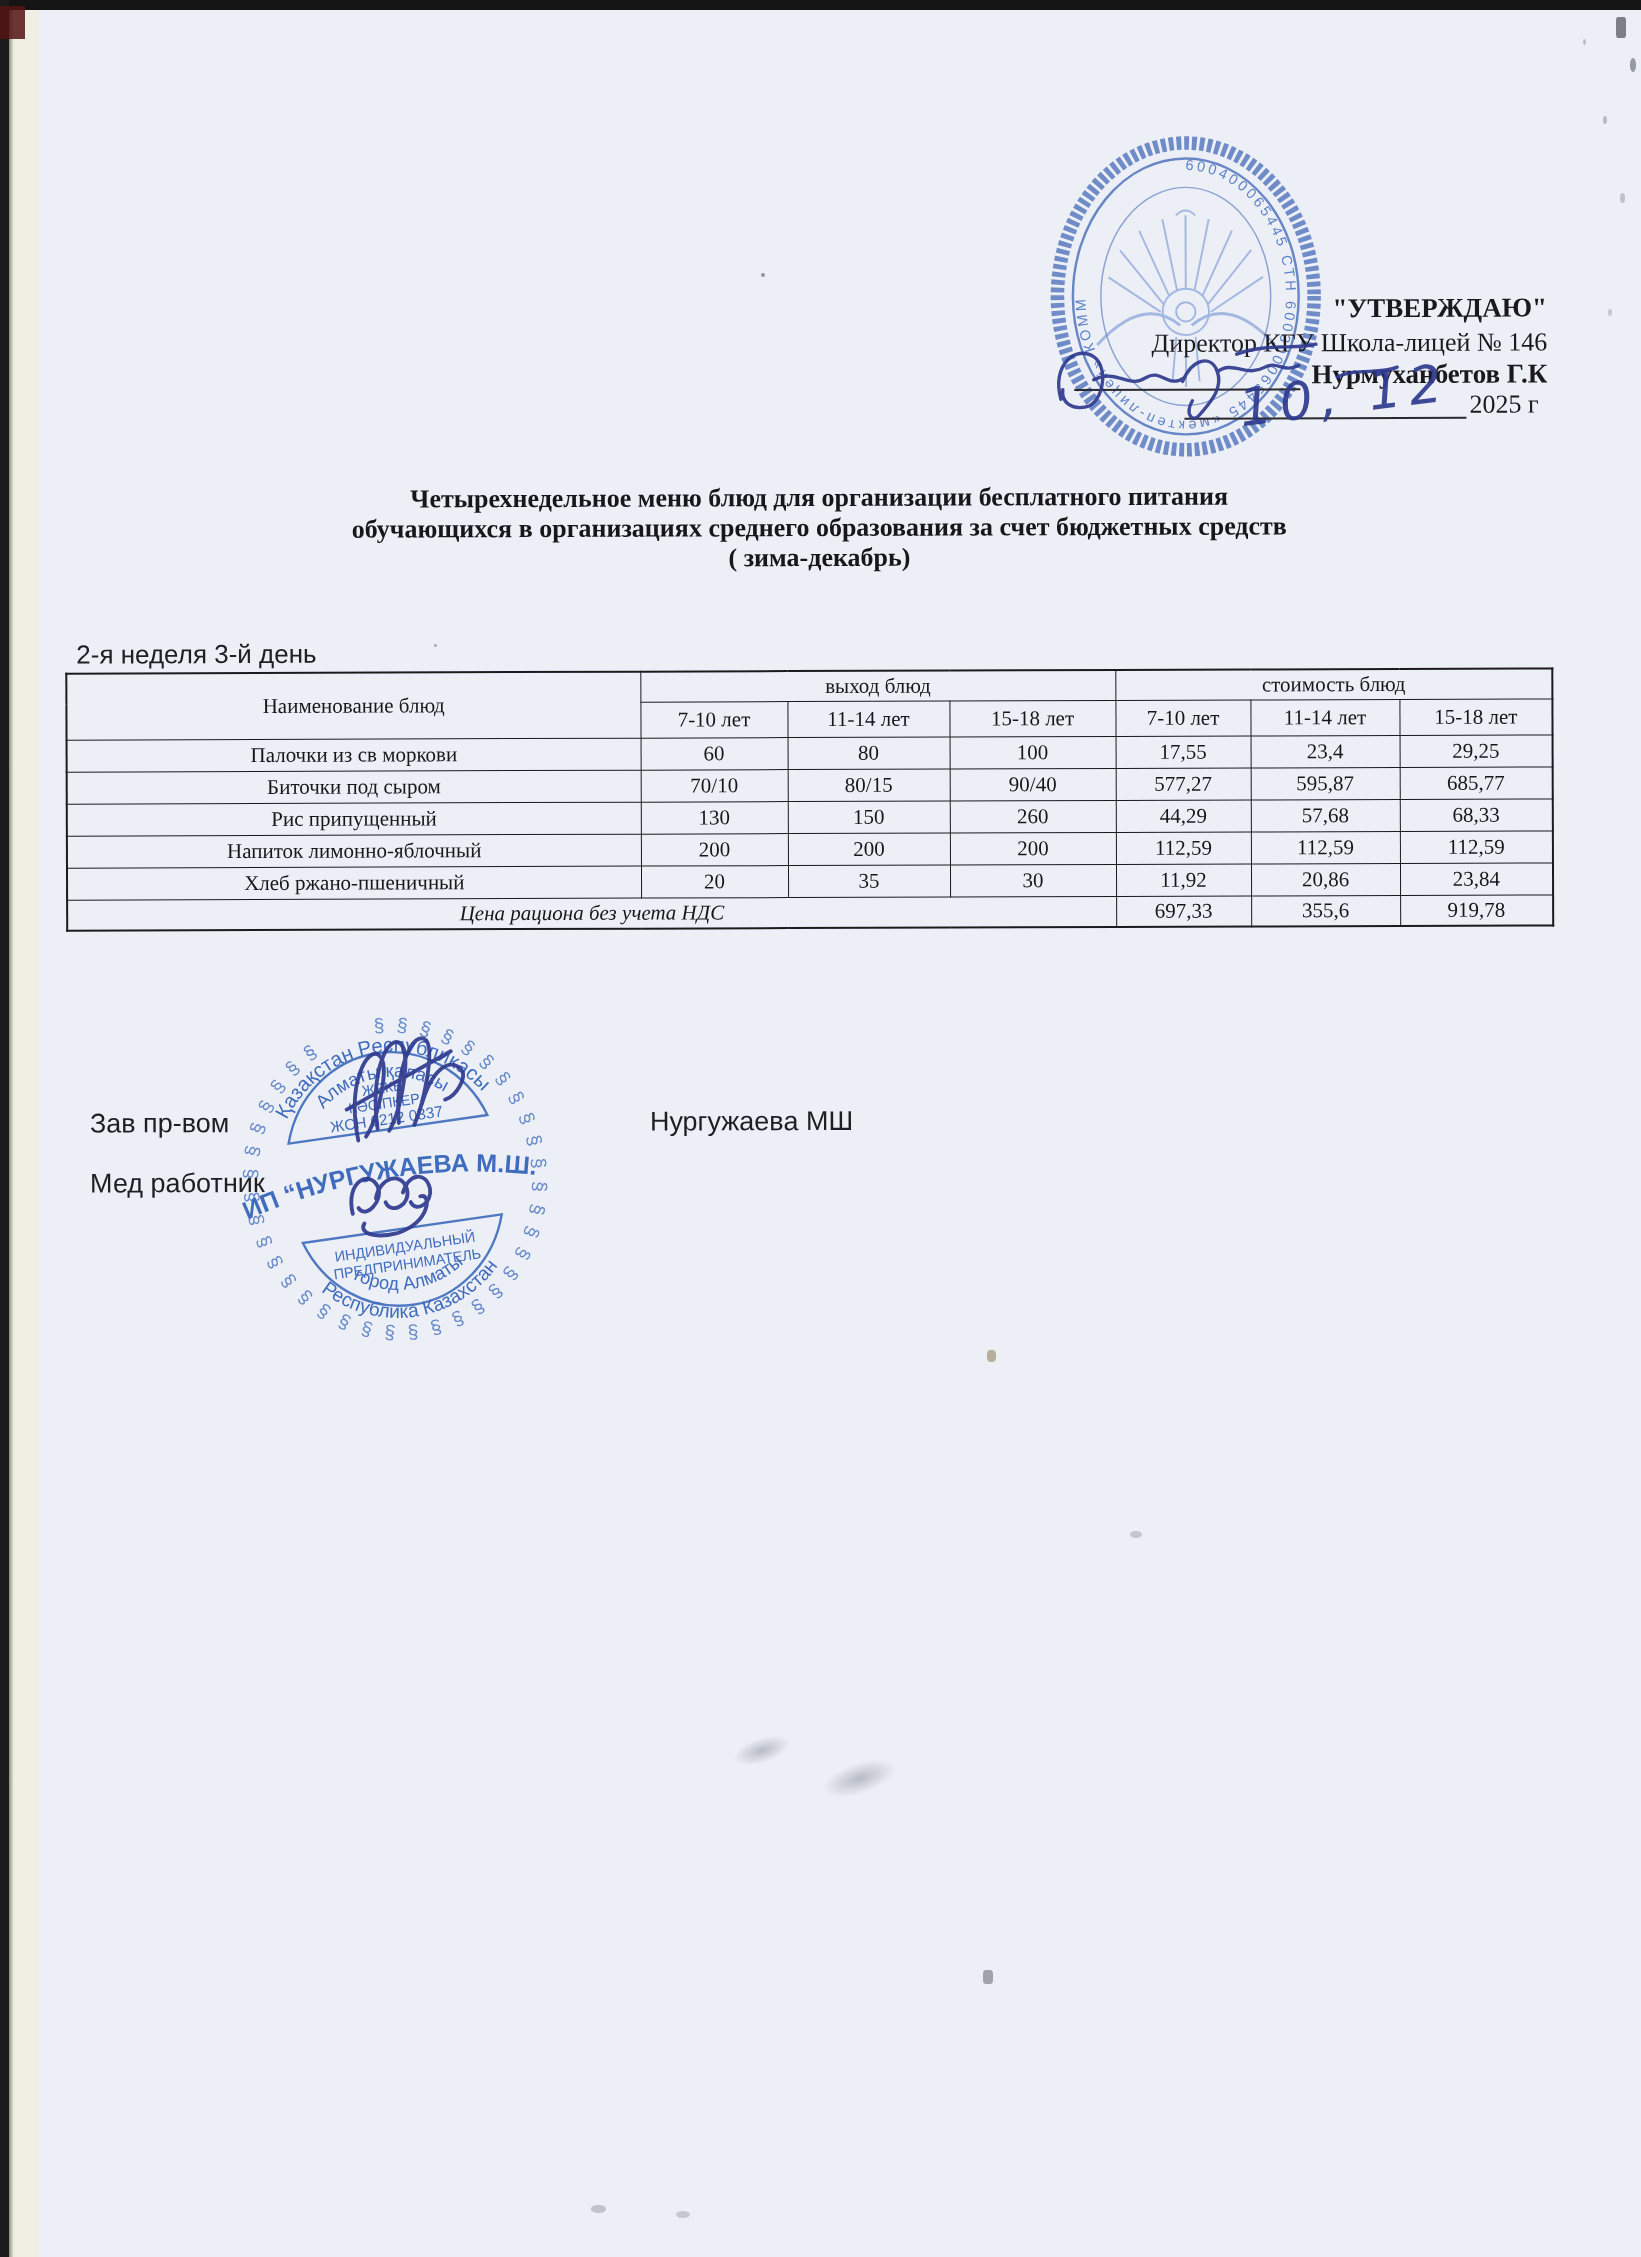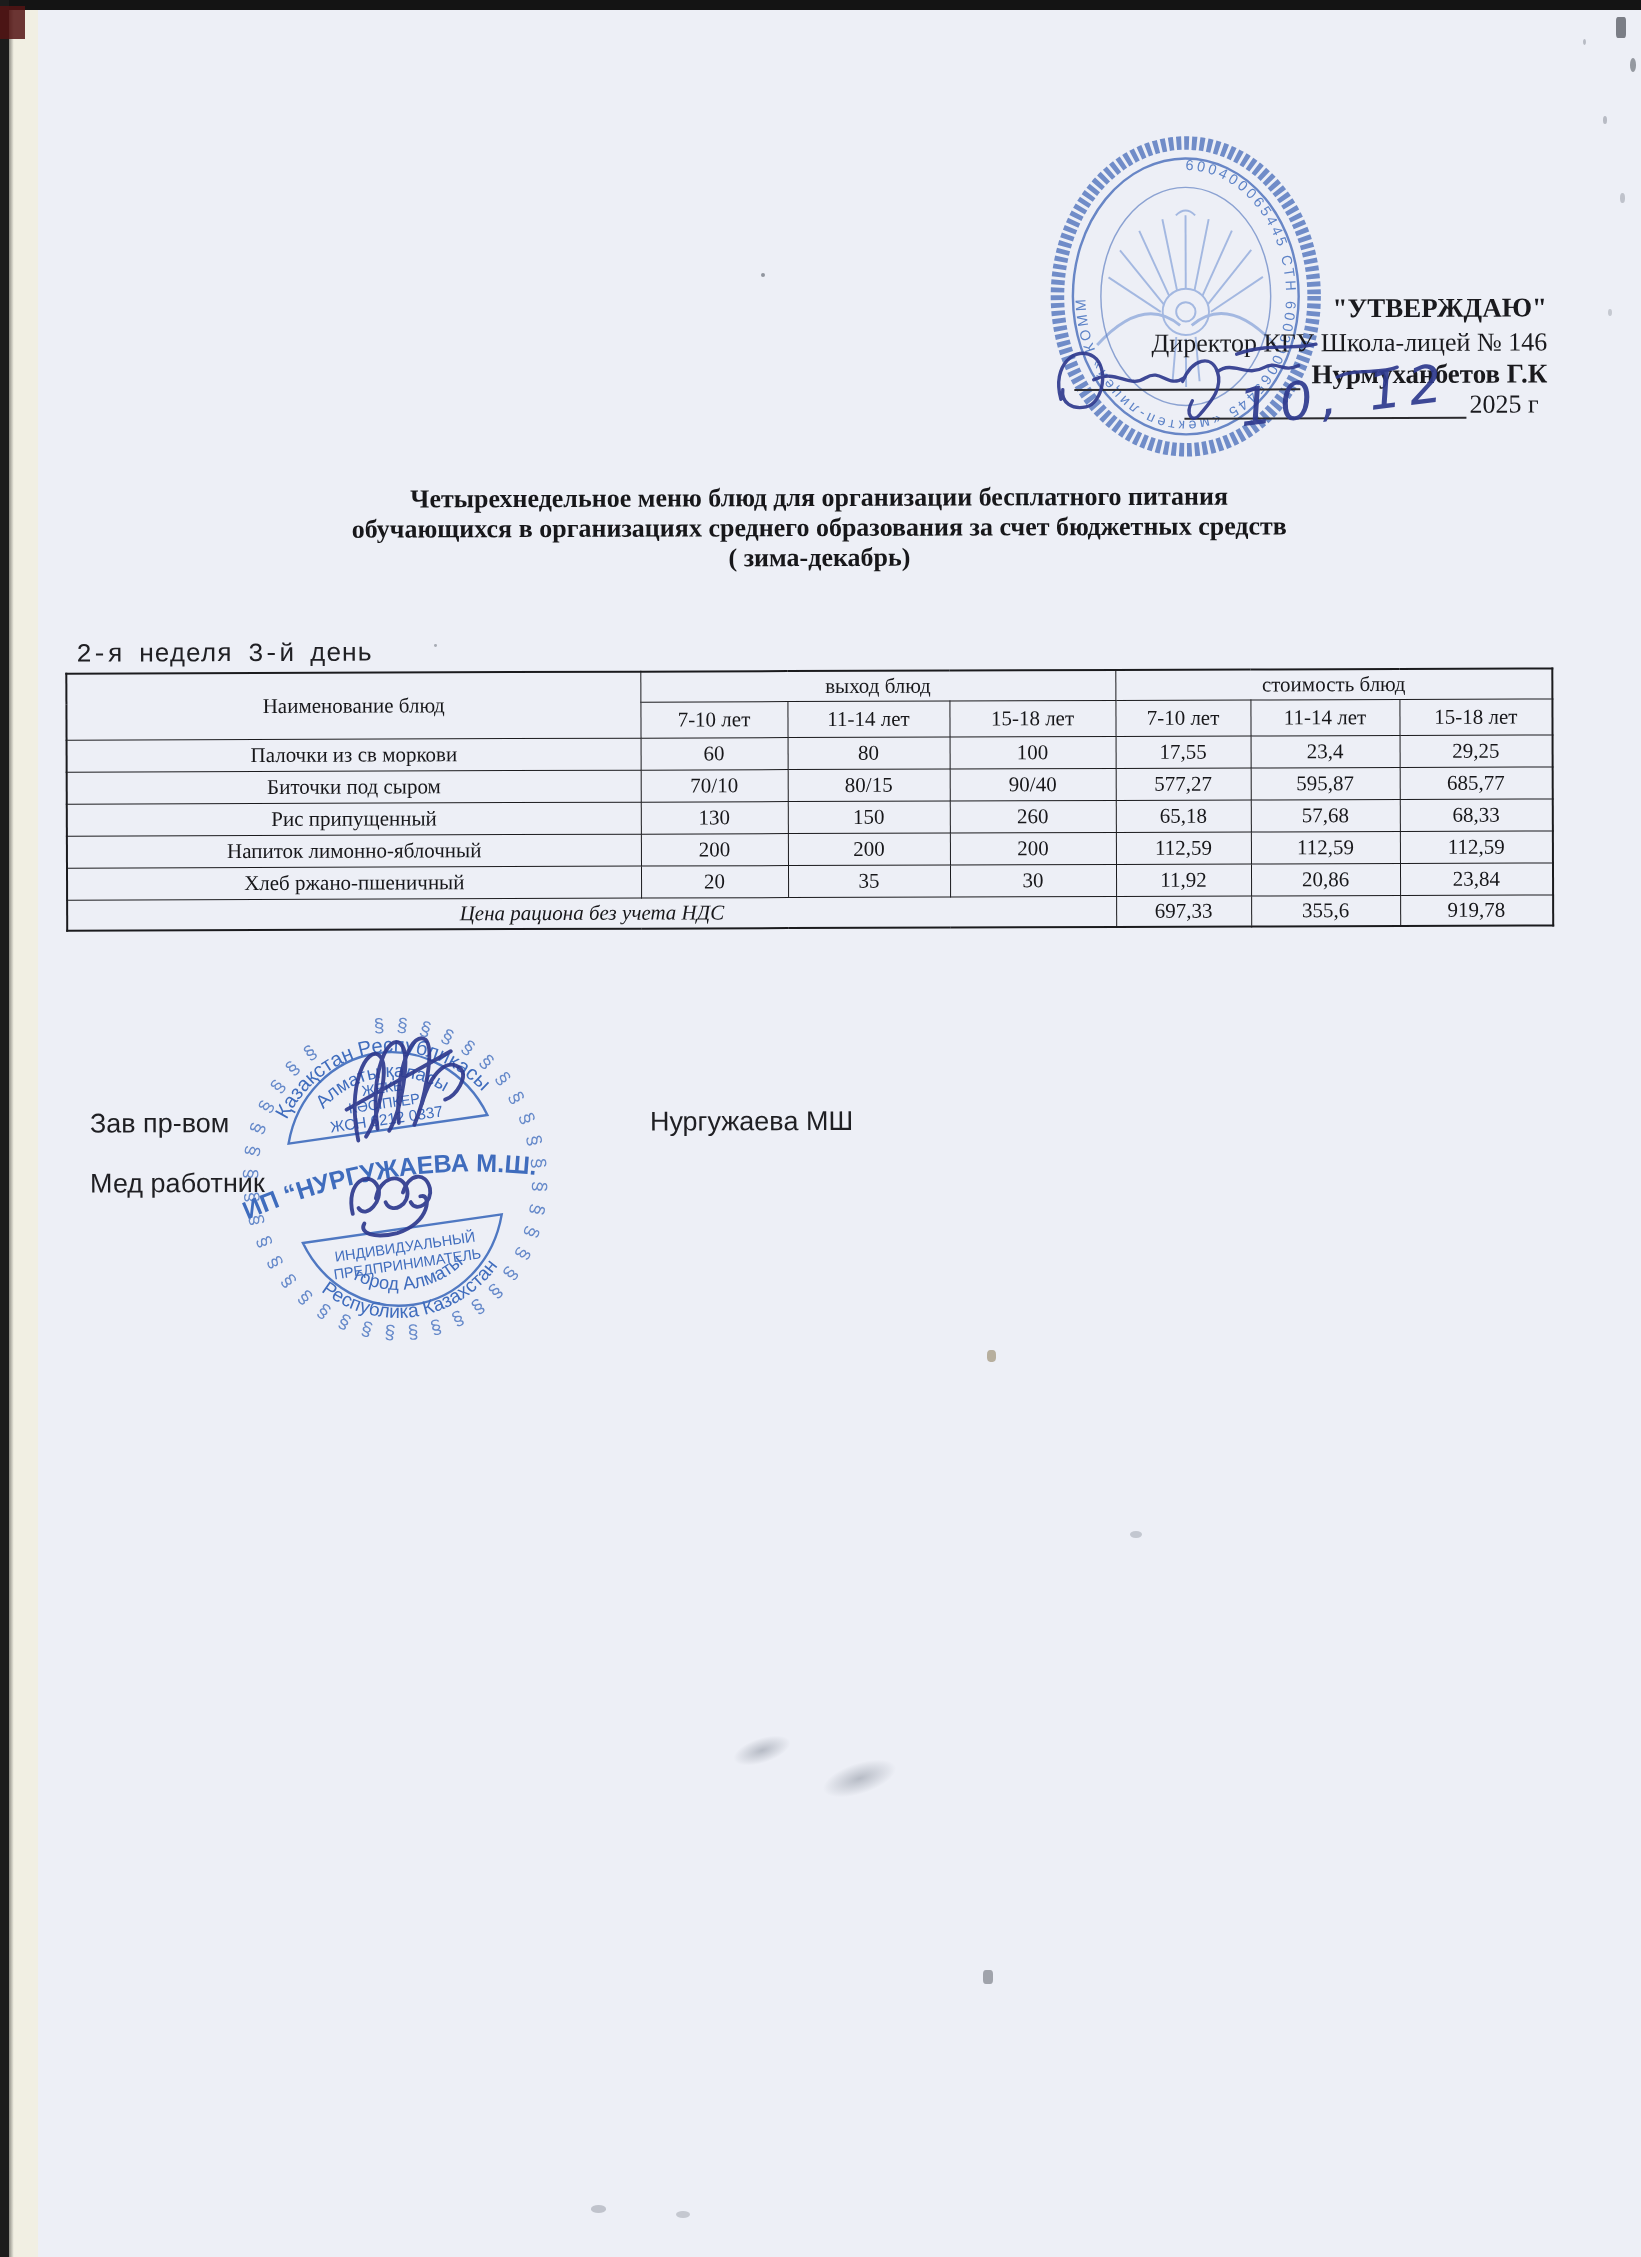--- a/index.html
+++ b/index.html
@@ -21,21 +21,21 @@
   .appr-name{left:1043px;top:361px;width:506px;text-align:right;font-size:27px;font-weight:bold;z-index:4;}
   .sig-line1{position:absolute;left:1076px;top:390px;width:226px;height:1.9px;background:#2a2a2e;z-index:4;}
   .sig-line2{position:absolute;left:1186px;top:419px;width:282px;height:1.9px;background:#2a2a2e;z-index:4;}
   .appr-year{left:1471px;top:392px;font-size:26px;z-index:4;}
   .hand-date{position:absolute;left:1240px;top:367px;font-family:"DejaVu Sans",sans-serif;
        font-style:italic;font-size:52px;color:#2f3a8e;transform:rotate(-7deg);
        letter-spacing:7.7px;z-index:6;opacity:.92;}
   
   .title-block{position:absolute;left:222px;top:483px;width:1197px;text-align:center;
        font-size:26px;font-weight:bold;color:#17171a;line-height:30px;z-index:3;}
-  .week-label{position:absolute;left:77px;top:637px;font-family:Liberation Mono, monospace;
+  .week-label{position:absolute;left:77px;top:637px;font-family:Liberation Sans, sans-serif;
        font-size:26px;color:#202024;z-index:3;}
   
   table.menu{position:absolute;left:66px;top:670px;width:1485px;border-collapse:collapse;
        table-layout:fixed;z-index:3;color:#17171a;}
   table.menu th,table.menu td{border:1.9px solid #1b1b1e;font-weight:normal;
        font-size:21px;text-align:center;padding:0;overflow:hidden;white-space:nowrap;}
   table.menu{border:2.9px solid #1b1b1e;}
   tr.hr1 th{height:29px;}
   tr.hr2 th{height:35px;}
   tr.dr td{height:31px;}
@@ -166,21 +166,21 @@
           <td>90/40</td>
           <td>577,27</td>
           <td>595,87</td>
           <td>685,77</td>
         </tr>
         <tr class="dr">
           <td class="nm">Рис припущенный</td>
           <td>130</td>
           <td>150</td>
           <td>260</td>
-          <td>65,18</td>
+          <td>44,29</td>
           <td>57,68</td>
           <td>68,33</td>
         </tr>
         <tr class="dr">
           <td class="nm">Напиток лимонно-яблочный</td>
           <td>200</td>
           <td>200</td>
           <td>200</td>
           <td>112,59</td>
           <td>112,59</td>

